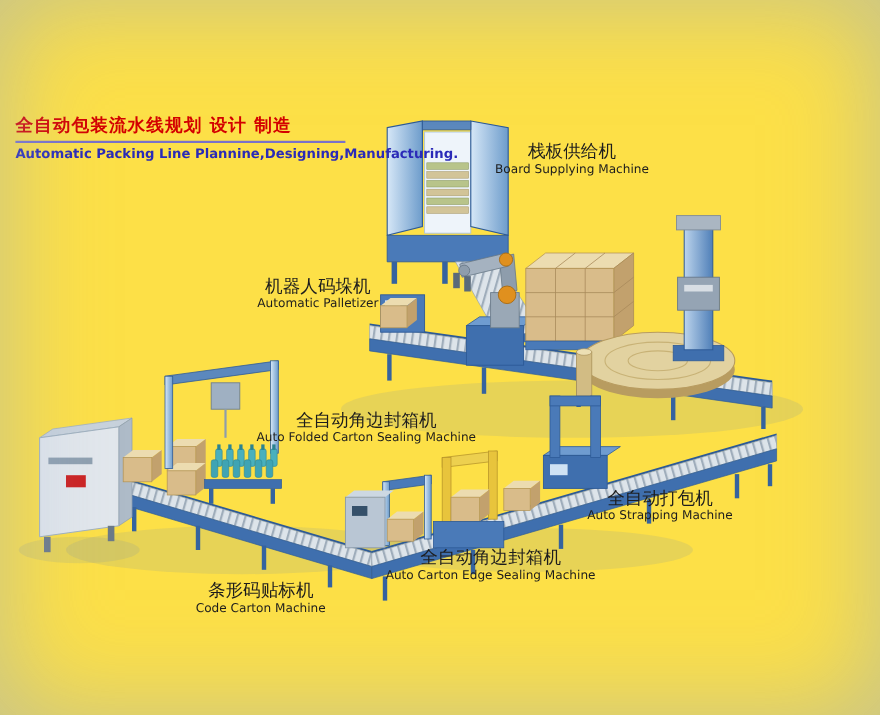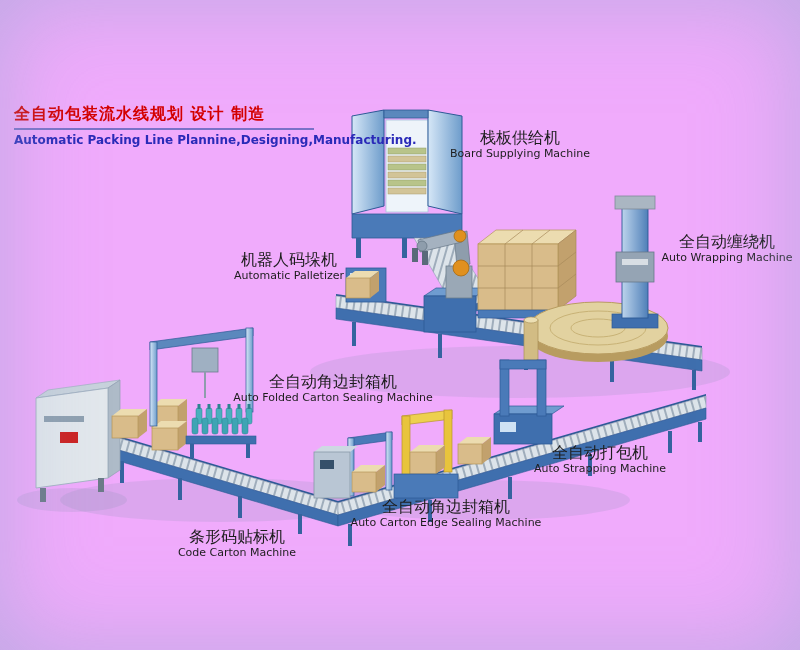--- a/index.html
+++ b/index.html
@@ -1,17 +1,17 @@
 <!DOCTYPE html>
 <html><head>
 <meta charset="utf-8">
 <style>
   html,body{margin:0;padding:0;background:#e8edf4;}
   .stage{
-    position:relative;width:800px;height:650px;background:#f0abfc;overflow:hidden;
+    position:relative;width:800px;height:650px;background:#fde047;overflow:hidden;
     font-family:"DejaVu Sans","Liberation Sans",sans-serif;
   }
   .vignette{position:absolute;inset:0;pointer-events:none;
     box-shadow:inset 0 0 95px rgba(145,168,205,0.55);}
   .illustration{position:absolute;left:0;top:0;}
   .header{position:absolute;left:14px;top:104px;width:300px;}
   .title{
     font-size:16px;font-weight:bold;color:#d40000;letter-spacing:1px;
     border-bottom:2px solid #7a71c8;padding-bottom:3px;white-space:nowrap;
   }
@@ -288,24 +288,20 @@
   <div class="header">
     <div class="title">全自动包装流水线规划 设计 制造</div>
     <div class="subtitle">Automatic Packing Line Plannine,Designing,Manufacturing.</div>
   </div>
 
   <div class="mlabel" style="left:520px;top:128px">
     <span class="cn">栈板供给机</span>
     <span class="en">Board Supplying Machine</span>
   </div>
 
-  <div class="mlabel" style="left:727px;top:232px">
-    <span class="cn">全自动缠绕机</span>
-    <span class="en">Auto Wrapping Machine</span>
-  </div>
 
   <div class="mlabel" style="left:289px;top:250px">
     <span class="cn">机器人码垛机</span>
     <span class="en">Automatic Palletizer</span>
   </div>
 
 
   <div class="mlabel" style="left:333px;top:372px">
     <span class="cn">全自动角边封箱机</span>
     <span class="en">Auto Folded Carton Sealing Machine</span>

